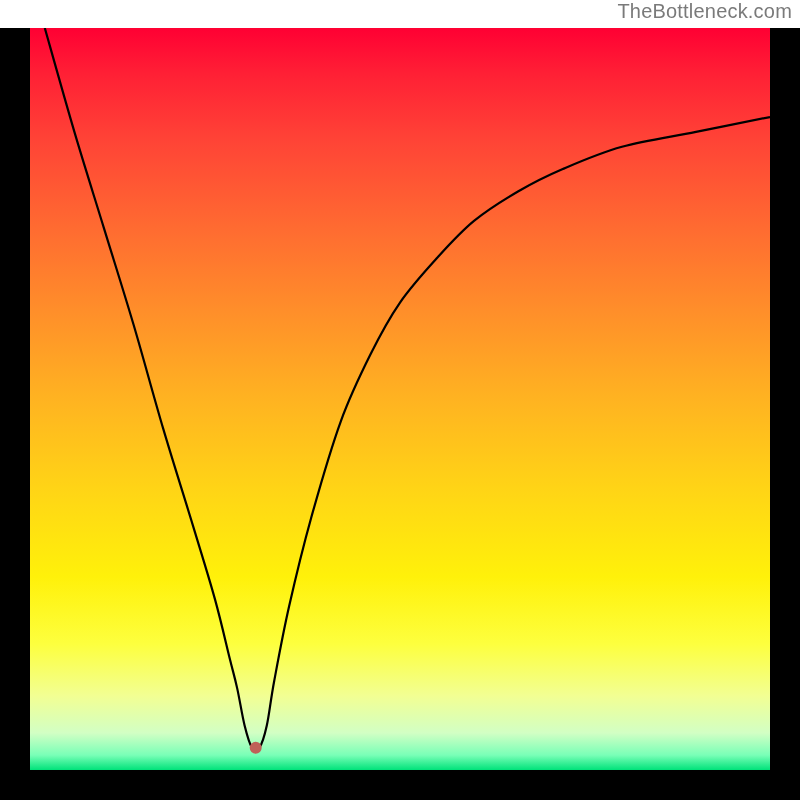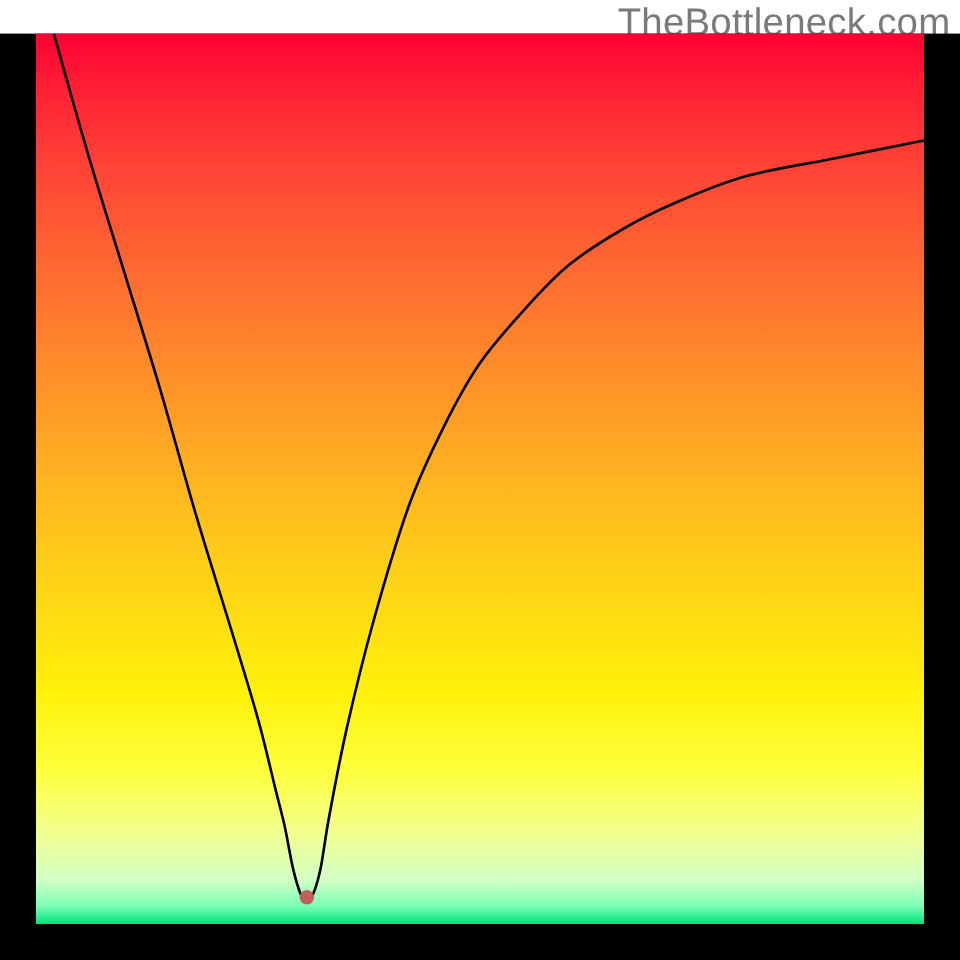--- a/index.html
+++ b/index.html
@@ -12,21 +12,21 @@
   }
   .root {
     position: relative;
     width: 800px;
     height: 800px;
   }
   .attribution {
     position: absolute;
     top: 0;
     right: 8px;
-    font-size: 32px;
+    font-size: 20px;
     color: #7a7a7a;
     font-weight: 500;
     letter-spacing: 0.2px;
     user-select: none;
   }
   .frame {
     position: absolute;
     left: 0;
     top: 28px;
     width: 800px;

